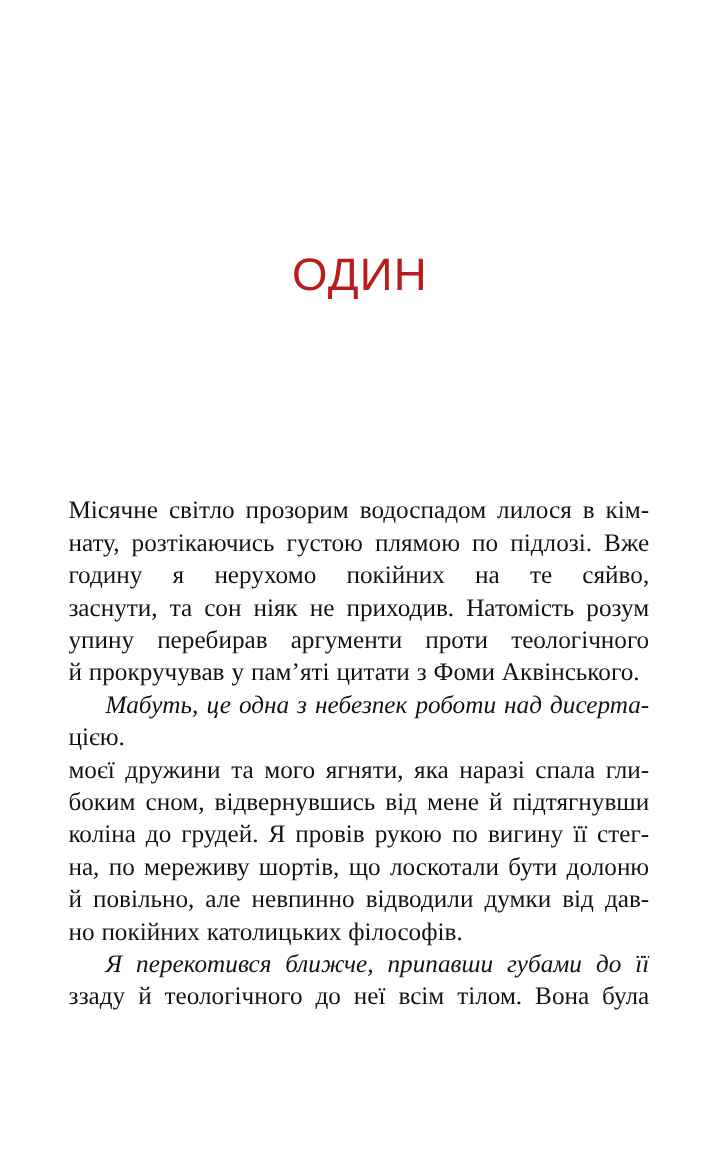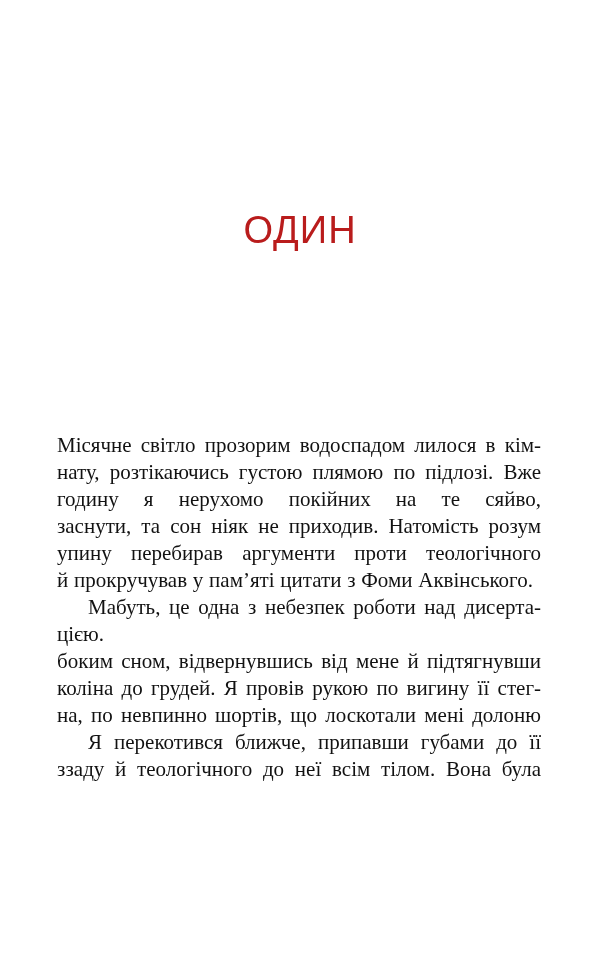--- a/index.html
+++ b/index.html
@@ -29,21 +29,21 @@
     text-align: center;
     font-family: "Liberation Sans", "DejaVu Sans", sans-serif;
     font-weight: 500;
     font-size: 38px;
     line-height: 40px;
     letter-spacing: 1px;
     color: #b91c1c;
   }
   .text-block {
     position: absolute;
-    top: 432px;
+    top: 412px;
     left: 57px;
     width: 484px;
   }
   .paragraph {
     margin: 0;
     padding: 0;
   }
   .line {
     font-size: 21px;
     line-height: 27px;
@@ -51,20 +51,21 @@
     overflow: hidden;
     white-space: normal;
     word-spacing: 0.5px;
   }
   .line.justify {
     text-align: justify;
     text-align-last: justify;
   }
   .paragraph.indent .line.first {
     padding-left: 31px;
+    font-style: italic;
   }
 </style>
 </head>
 <body>
 
 <div class="book-page">
   <h1 class="chapter-title">ОДИН</h1>
   <div class="text-block">
       <div class="paragraph">
         <div class="line first justify">Місячне світло прозорим водоспадом лилося в кім-</div>
@@ -72,22 +73,25 @@
         <div class="line justify">годину я нерухомо покійних на те сяйво, намагаючись</div>
         <div class="line justify">заснути, та сон ніяк не приходив. Натомість розум без</div>
         <div class="line justify">упину перебирав аргументи проти теологічного теїзму</div>
         <div class="line">й прокручував у пам’яті цитати з Фоми Аквінського.</div>
       </div>
       <div class="paragraph indent">
         <div class="line first justify">Мабуть, це одна з небезпек роботи над дисерта-</div>
         <div class="line">цією.</div>
       </div>
       <div class="paragraph indent">
+        <div class="line justify">моєї дружини та мого ягняти, яка наразі спала гли-</div>
         <div class="line justify">боким сном, відвернувшись від мене й підтягнувши</div>
         <div class="line justify">коліна до грудей. Я провів рукою по вигину її стег-</div>
-        <div class="line justify">на, по невпинно шортів, що лоскотали мені долоню</div>
+        <div class="line justify">на, по мереживу шортів, що лоскотали бути долоню</div>
+        <div class="line justify">й повільно, але невпинно відводили думки від дав-</div>
+        <div class="line">но покійних католицьких філософів.</div>
       </div>
       <div class="paragraph indent">
         <div class="line first justify">Я перекотився ближче, припавши губами до її шиї</div>
         <div class="line justify">ззаду й теологічного до неї всім тілом. Вона була</div>
       </div>
     </div>
 </div>
 
 </body></html>

